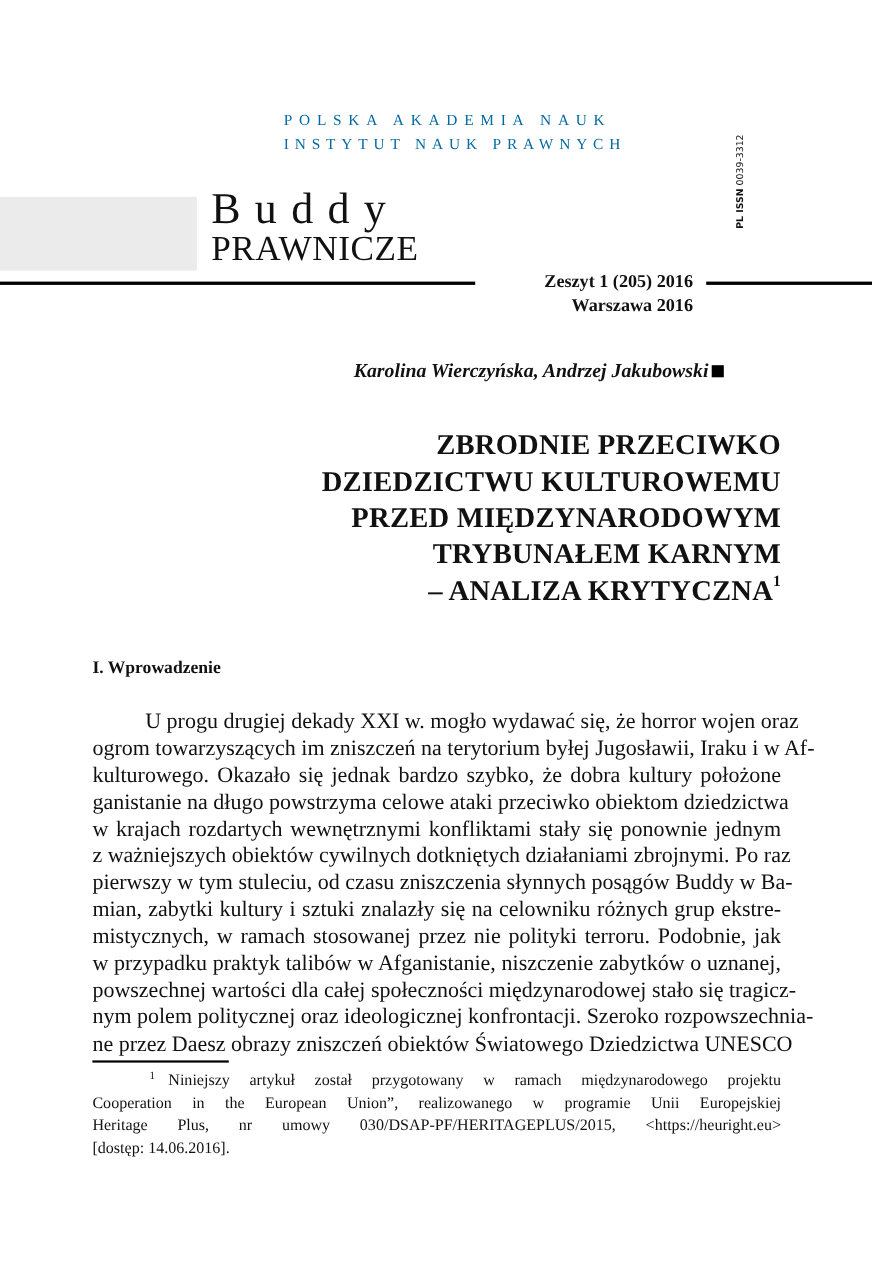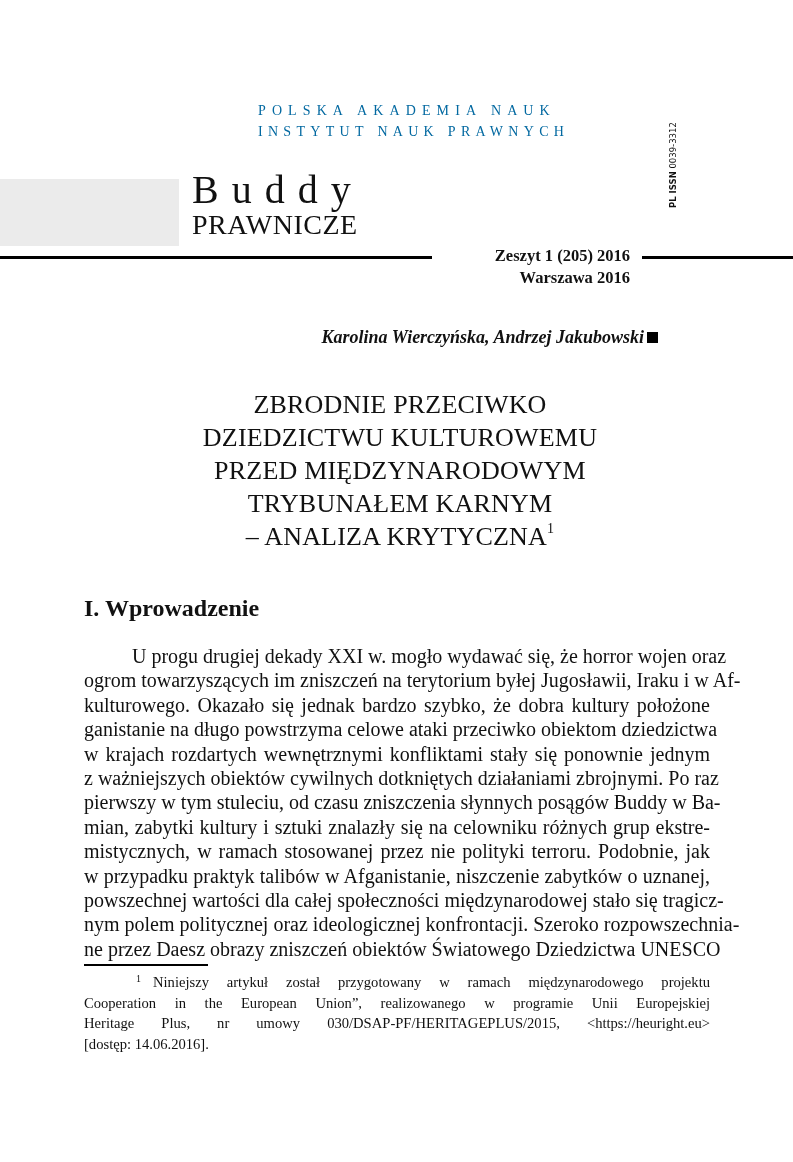--- a/index.html
+++ b/index.html
@@ -25,21 +25,21 @@
     }
     .issn b { font-weight: bold; }
 
     .gray-box { left: 0; top: 179px; width: 179px; height: 67px; background: #ebebeb; }
 
     .studia {
       left: 192px; top: 168px; font-size: 40px; letter-spacing: 13px; line-height: 44px;
       font-family: "Liberation Serif", serif;
     }
     .prawnicze {
-      left: 192px; top: 210px; font-size: 28px; letter-spacing: 0.5px; line-height: 30px;
+      left: 192px; top: 210px; font-size: 32px; letter-spacing: 0.5px; line-height: 30px;
       font-family: "Liberation Serif", serif;
       text-align: center;
     }
 
     .rule { height: 3px; background: #000; top: 256px; }
     .rule-left { left: 0; width: 432px; }
     .rule-right { left: 642px; width: 151px; }
 
     .issue {
       left: 440px; width: 190px; text-align: right; font-weight: bold;
@@ -51,28 +51,28 @@
     .authors {
       top: 326px; right: 135px; text-align: right; font-style: italic; font-weight: bold;
       font-size: 18px; line-height: 22px; white-space: nowrap;
     }
     .author-sq {
       display: inline-block; width: 11px; height: 11px; background: #000;
       margin-left: 3px; vertical-align: 0px;
     }
 
     .title {
-      left: 90px; width: 620px; top: 388px; text-align: center;
-      font-weight: normal; font-size: 26px; line-height: 33px; letter-spacing: 0.2px;
+      left: 90px; width: 620px; top: 388px; text-align: right;
+      font-weight: bold; font-size: 26px; line-height: 33px; letter-spacing: 0.2px;
     }
     .title-line { display: block; }
     .title sup { font-size: 14px; vertical-align: 12px; line-height: 0; }
 
     .section-heading {
-      left: 84px; top: 596px; font-weight: bold; font-size: 24px; line-height: 24px;
+      left: 84px; top: 596px; font-weight: bold; font-size: 16px; line-height: 24px;
     }
 
     .body-text {
       left: 84px; width: 626px; top: 644px; font-size: 20px; line-height: 24.4px;
       text-align: justify; text-align-last: justify;
     }
     .body-line { display: block; white-space: nowrap; text-align: justify; text-align-last: justify; }
     .body-line.last { text-align-last: justify; }
     .body-line.indent { padding-left: 48px; }
 

